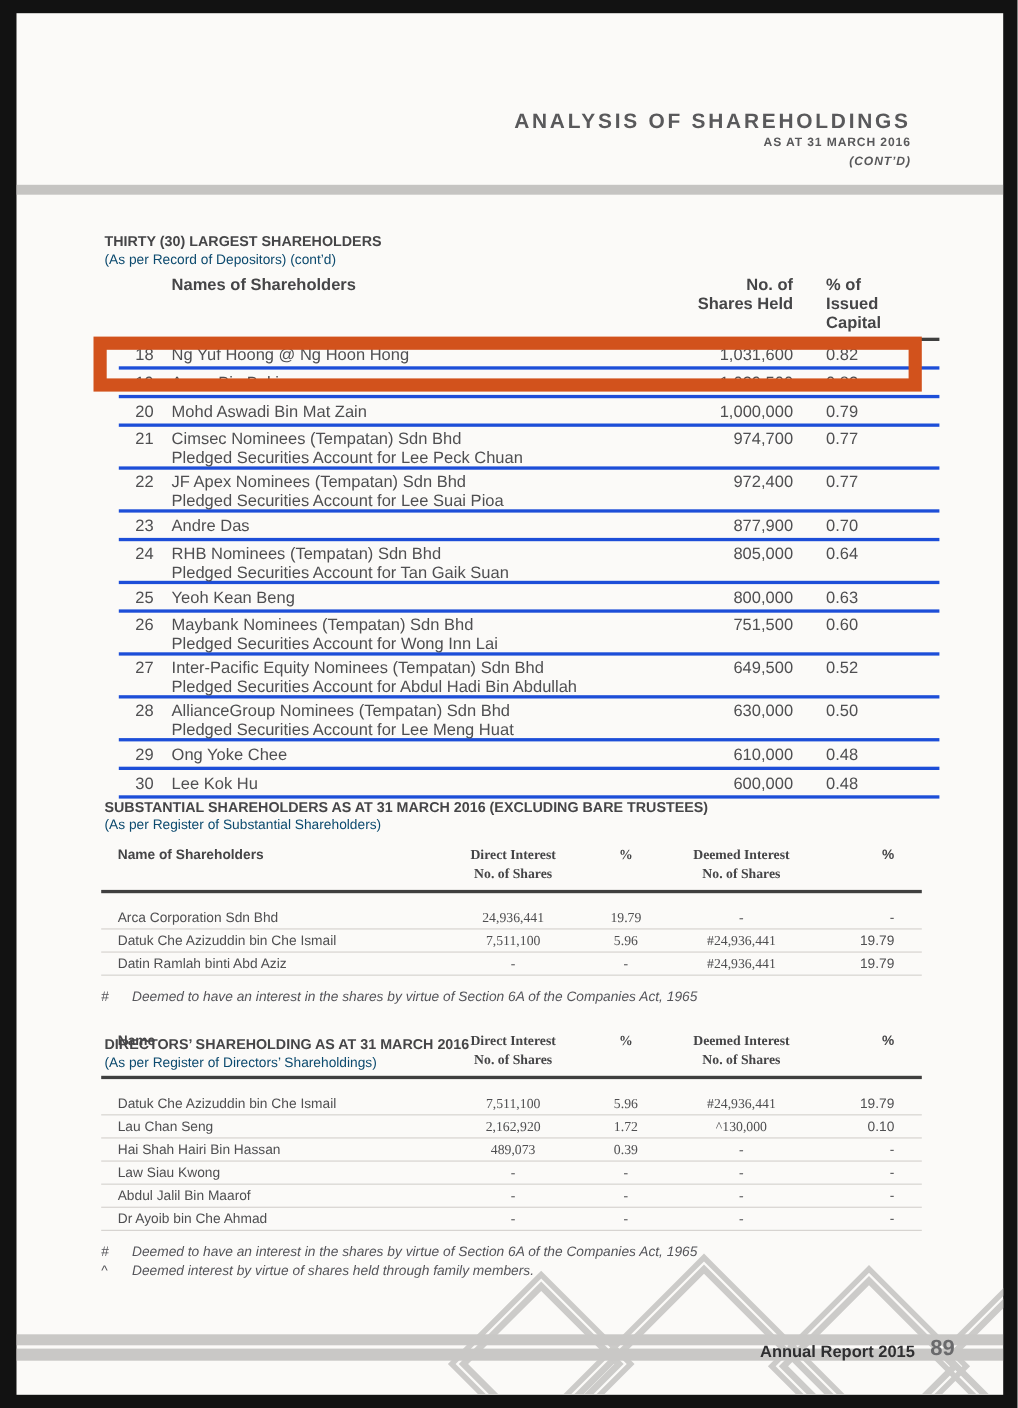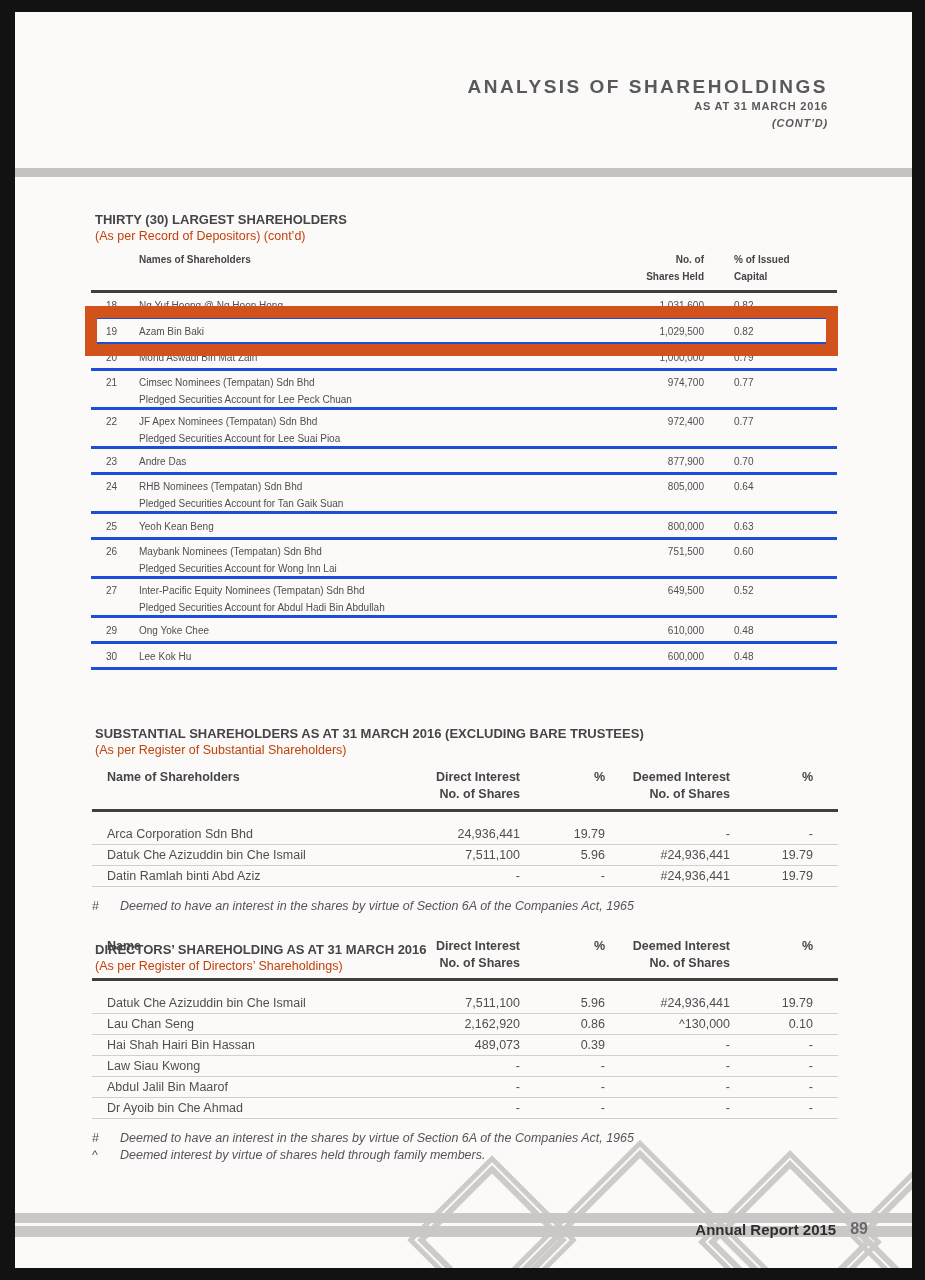--- a/index.html
+++ b/index.html
@@ -11,33 +11,33 @@
     color:#4f4f51;
     overflow:hidden;
   }
   .page {
     position:absolute; left:15px; top:12px;
     width:897px; height:1256px;
     background:#fbfaf8;
     overflow:hidden;
   }
   
-  .doc-header { position:absolute; top:64px; right:84px; text-align:right; z-index:1; }
+  .doc-header { position:absolute; top:88px; right:84px; text-align:right; z-index:1; }
   .doc-title { font-size:19px; font-weight:bold; letter-spacing:2.5px; color:#59595b; line-height:22px; }
   .doc-sub   { font-size:11px; font-weight:bold; letter-spacing:0.8px; color:#59595b; line-height:17px; }
   .doc-contd { font-size:11px; font-weight:bold; font-style:italic; letter-spacing:0.8px; color:#59595b; line-height:17px; }
   .top-bar { position:absolute; top:156px; left:0; width:100%; height:9px; background:#c5c4c2; z-index:1; }
 
   
   .sec { position:absolute; left:80px; right:74px; z-index:1; }
   .sec-title { font-size:13px; font-weight:bold; color:#454547; line-height:16px; }
-  .sec-sub   { font-size:12.5px; color:#c2410c; line-height:16px; }
-
-  
-  .t1 { position:absolute; left:76px; width:746px; top:239px; z-index:1; font-size:10px; }
+  .sec-sub   { font-size:12.5px; color:#0c4a6e; line-height:16px; }
+
+  
+  .t1 { position:absolute; left:93px; width:746px; top:239px; z-index:1; font-size:15px; }
   .t1-head { display:grid; grid-template-columns:48px 1fr 133px 103px;
              border-bottom:3px solid #3f3f3f; padding-bottom:5px; }
   .t1-head .h { font-weight:bold; color:#454547; line-height:17px; }
   .col-num   { padding-left:15px; }
   .col-shares{ text-align:right; padding-right:30px; }
   .col-pct   { padding-right:25px; }
   .t1 .row { display:grid; grid-template-columns:48px 1fr 133px 103px;
              border-bottom:3px solid #1d4ed8; align-items:start; }
   .t1 .row.single { height:26px; padding-top:5px; }
   .t1 .row.double { height:39px; padding-top:4px; }
@@ -47,37 +47,37 @@
   
   .hl-box { position:absolute; left:70px; top:294px; width:753px; height:50px;
             border:12px solid #d2521c; z-index:5; }
 
   
   .t23 { position:absolute; left:77px; width:746px; z-index:1; font-size:12.5px; }
   .t23-head { display:grid; grid-template-columns:1fr 120px 85px 125px 95px;
               border-bottom:3px solid #3f3f3f; padding-bottom:6px; }
   .t23-head .h { font-weight:bold; color:#454547; line-height:17px; }
   .c-name { padding-left:15px; }
-  .c-r13 { text-align:right; padding-right:13px; }
+  .c-r13 { text-align:center; padding-right:13px;font-family:Liberation Serif, serif; }
   .c-r25 { text-align:right; padding-right:25px; }
   .t23 .rows { margin-top:12px; }
   .t23 .row { display:grid; grid-template-columns:1fr 120px 85px 125px 95px;
               height:21px; align-items:center; border-bottom:1px solid #d3d0cc; }
   .footnotes { margin-top:11px; font-size:12.5px; font-style:italic; color:#55555a; line-height:17px; }
   .footnotes .fn { display:flex; }
   .footnotes .sym { width:28px; font-style:normal; }
 
   
   .band { position:absolute; left:0; width:100%; z-index:2; background:#c9c8c6; }
   .band1 { top:1201px; height:10px; }
   .band2 { top:1214px; height:11px; }
   .footer-text { position:absolute; top:1200px; right:44px; height:26px; z-index:3;
                  display:flex; align-items:flex-end; gap:14px; }
   .footer-report { font-size:15px; font-weight:bold; color:#2e2e30; }
-  .footer-page   { font-size:16px; font-weight:bold; color:#6a6a6c; }
+  .footer-page   { font-size:20px; font-weight:bold; color:#6a6a6c; }
 
   
   .diamond { position:absolute; transform:rotate(45deg); border:5px solid #cccbc9; z-index:0; }
   .diamond::before { content:""; position:absolute; inset:2px; border:6px solid #cccbc9; }
   .d-big   { width:190px; height:190px; left:530px; top:1167px; }
   .d-left  { width:120px; height:120px; left:417px; top:1168px; }
   .d-right { width:130px; height:130px; left:710px; top:1165px; }
   .d-far   { width:130px; height:130px; left:860px; top:1158px; }
 </style>
 </head>
@@ -200,20 +200,29 @@
         </div>
         <div class="row double">
           <div class="col-num name1">27</div>
           <div>
             <div class="name1">Inter-Pacific Equity Nominees (Tempatan) Sdn Bhd</div>
             <div class="name2">Pledged Securities Account for Abdul Hadi Bin Abdullah</div>
           </div>
           <div class="col-shares name1">649,500</div>
           <div class="col-pct name1">0.52</div>
         </div>
+        <div class="row double">
+          <div class="col-num name1">28</div>
+          <div>
+            <div class="name1">AllianceGroup Nominees (Tempatan) Sdn Bhd</div>
+            <div class="name2">Pledged Securities Account for Lee Meng Huat</div>
+          </div>
+          <div class="col-shares name1">630,000</div>
+          <div class="col-pct name1">0.50</div>
+        </div>
         <div class="row single">
           <div class="col-num name1">29</div>
           <div>
             <div class="name1">Ong Yoke Chee</div>
             <div class="name2"></div>
           </div>
           <div class="col-shares name1">610,000</div>
           <div class="col-pct name1">0.48</div>
         </div>
         <div class="row single">
@@ -305,21 +314,21 @@
     <div class="row">
           <div class="c-name">Datuk Che Azizuddin bin Che Ismail</div>
           <div class="c-r13">7,511,100</div>
           <div class="c-r13">5.96</div>
           <div class="c-r13">#24,936,441</div>
           <div class="c-r25">19.79</div>
         </div>
         <div class="row">
           <div class="c-name">Lau Chan Seng</div>
           <div class="c-r13">2,162,920</div>
-          <div class="c-r13">0.86</div>
+          <div class="c-r13">1.72</div>
           <div class="c-r13">^130,000</div>
           <div class="c-r25">0.10</div>
         </div>
         <div class="row">
           <div class="c-name">Hai Shah Hairi Bin Hassan</div>
           <div class="c-r13">489,073</div>
           <div class="c-r13">0.39</div>
           <div class="c-r13">-</div>
           <div class="c-r25">-</div>
         </div>

